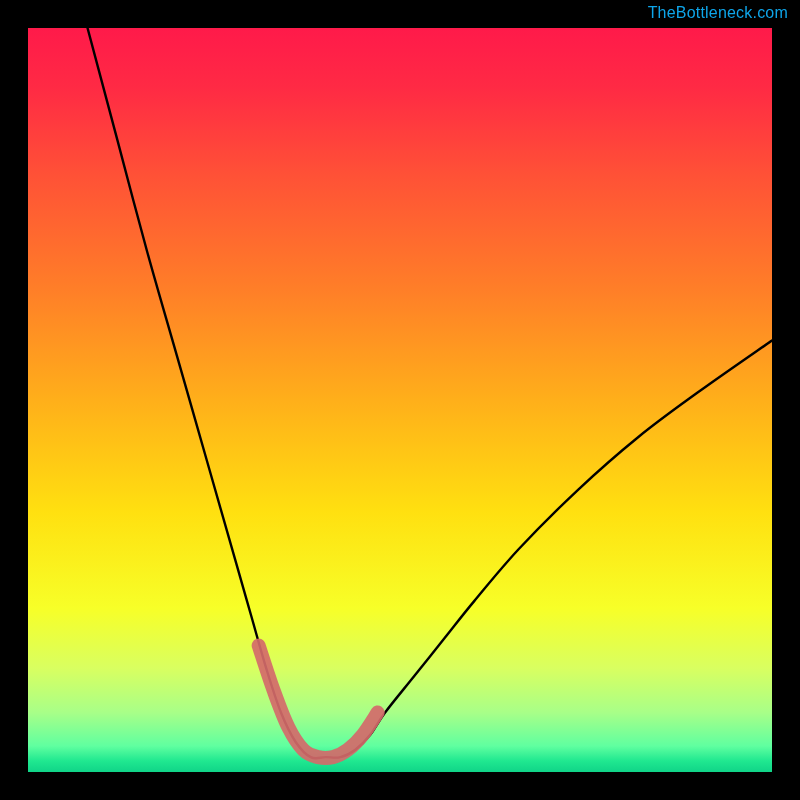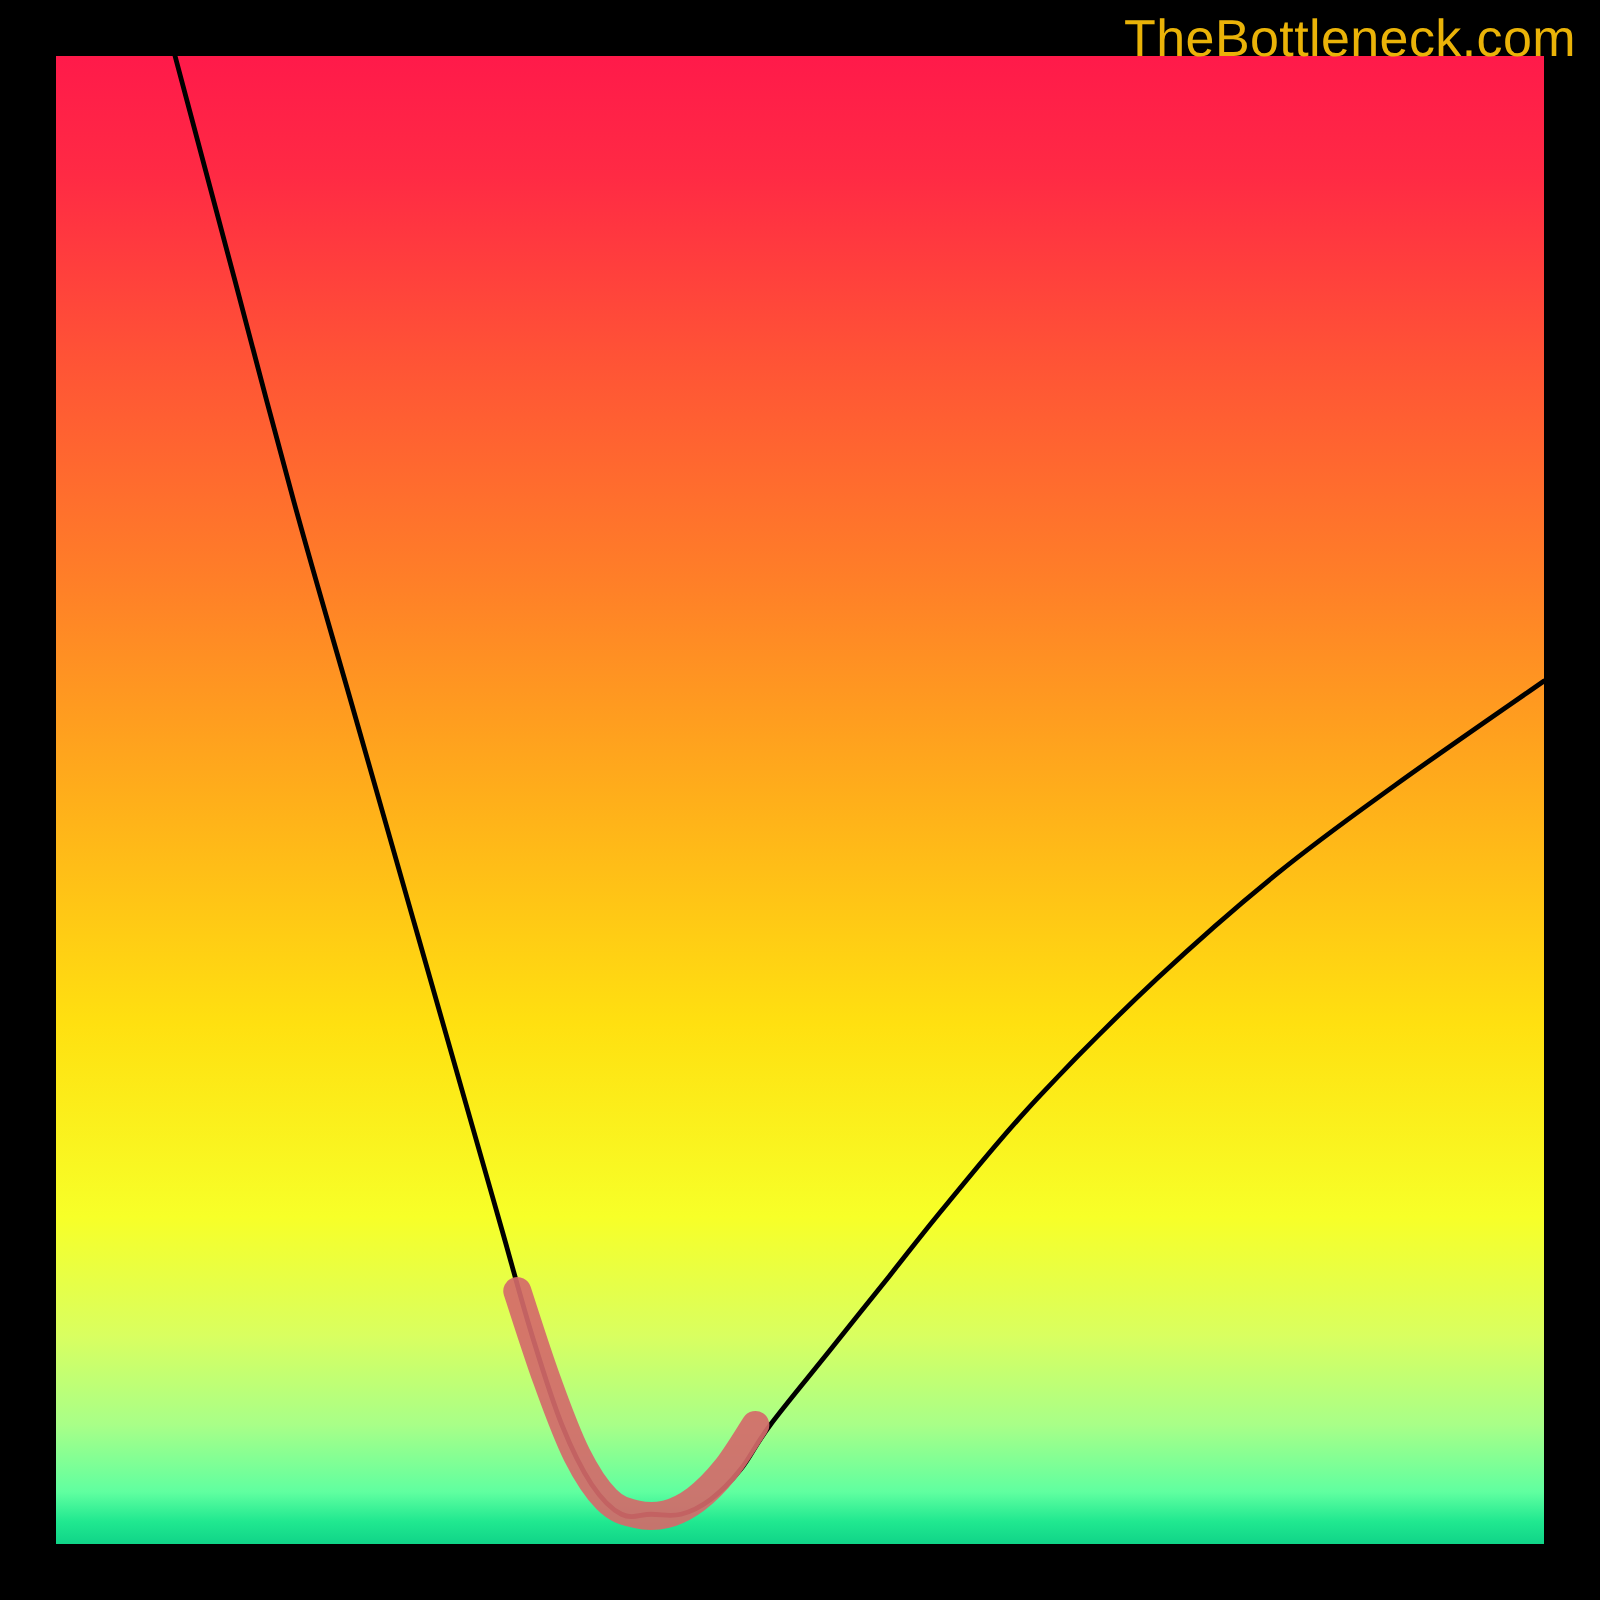--- a/index.html
+++ b/index.html
@@ -14,22 +14,22 @@
   .frame {
     position: relative;
     width: 800px;
     height: 800px;
     background: #000;
   }
   .watermark {
     position: absolute;
     top: 4px;
     right: 12px;
-    color: #eab308;
-    font-size: 26px;
+    color: #0ea5e9;
+    font-size: 16px;
     font-weight: 500;
     letter-spacing: 0.2px;
     z-index: 30;
   }
   .plot-area {
     position: absolute;
     left: 28px;
     top: 28px;
     width: 744px;
     height: 744px;

